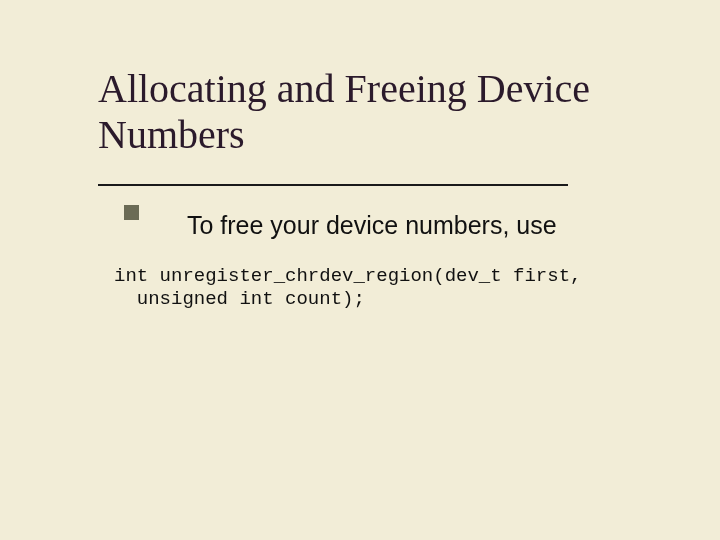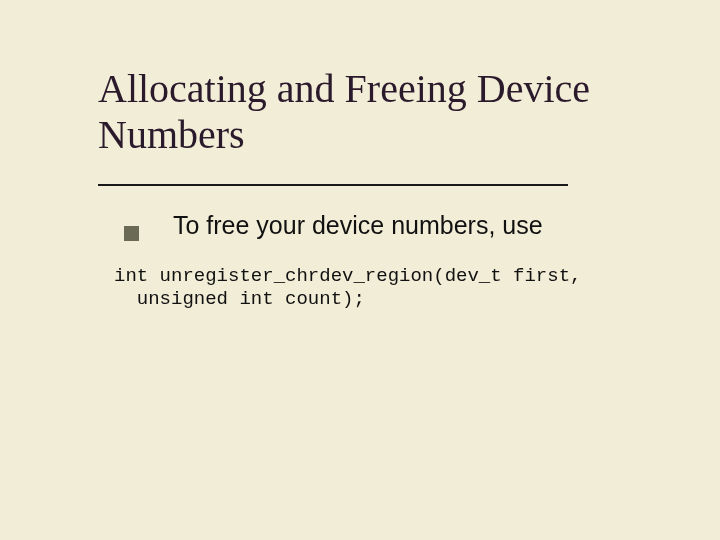--- a/index.html
+++ b/index.html
@@ -28,22 +28,22 @@
     height: 2px;
     background: #1a1a1a;
     width: 470px;
     margin-top: 4px;
   }
   .body {
     padding-left: 2px;
   }
   .bullet-row {
     display: flex;
-    align-items: flex-end;
-    gap: 10px;
+    align-items: flex-start;
+    gap: 24px;
     margin-bottom: 6px;
   }
   .bullet-icon {
     width: 15px;
     height: 15px;
     background: #6b6b55;
     margin-top: 7px;
     flex-shrink: 0;
   }
   .bullet-text {

